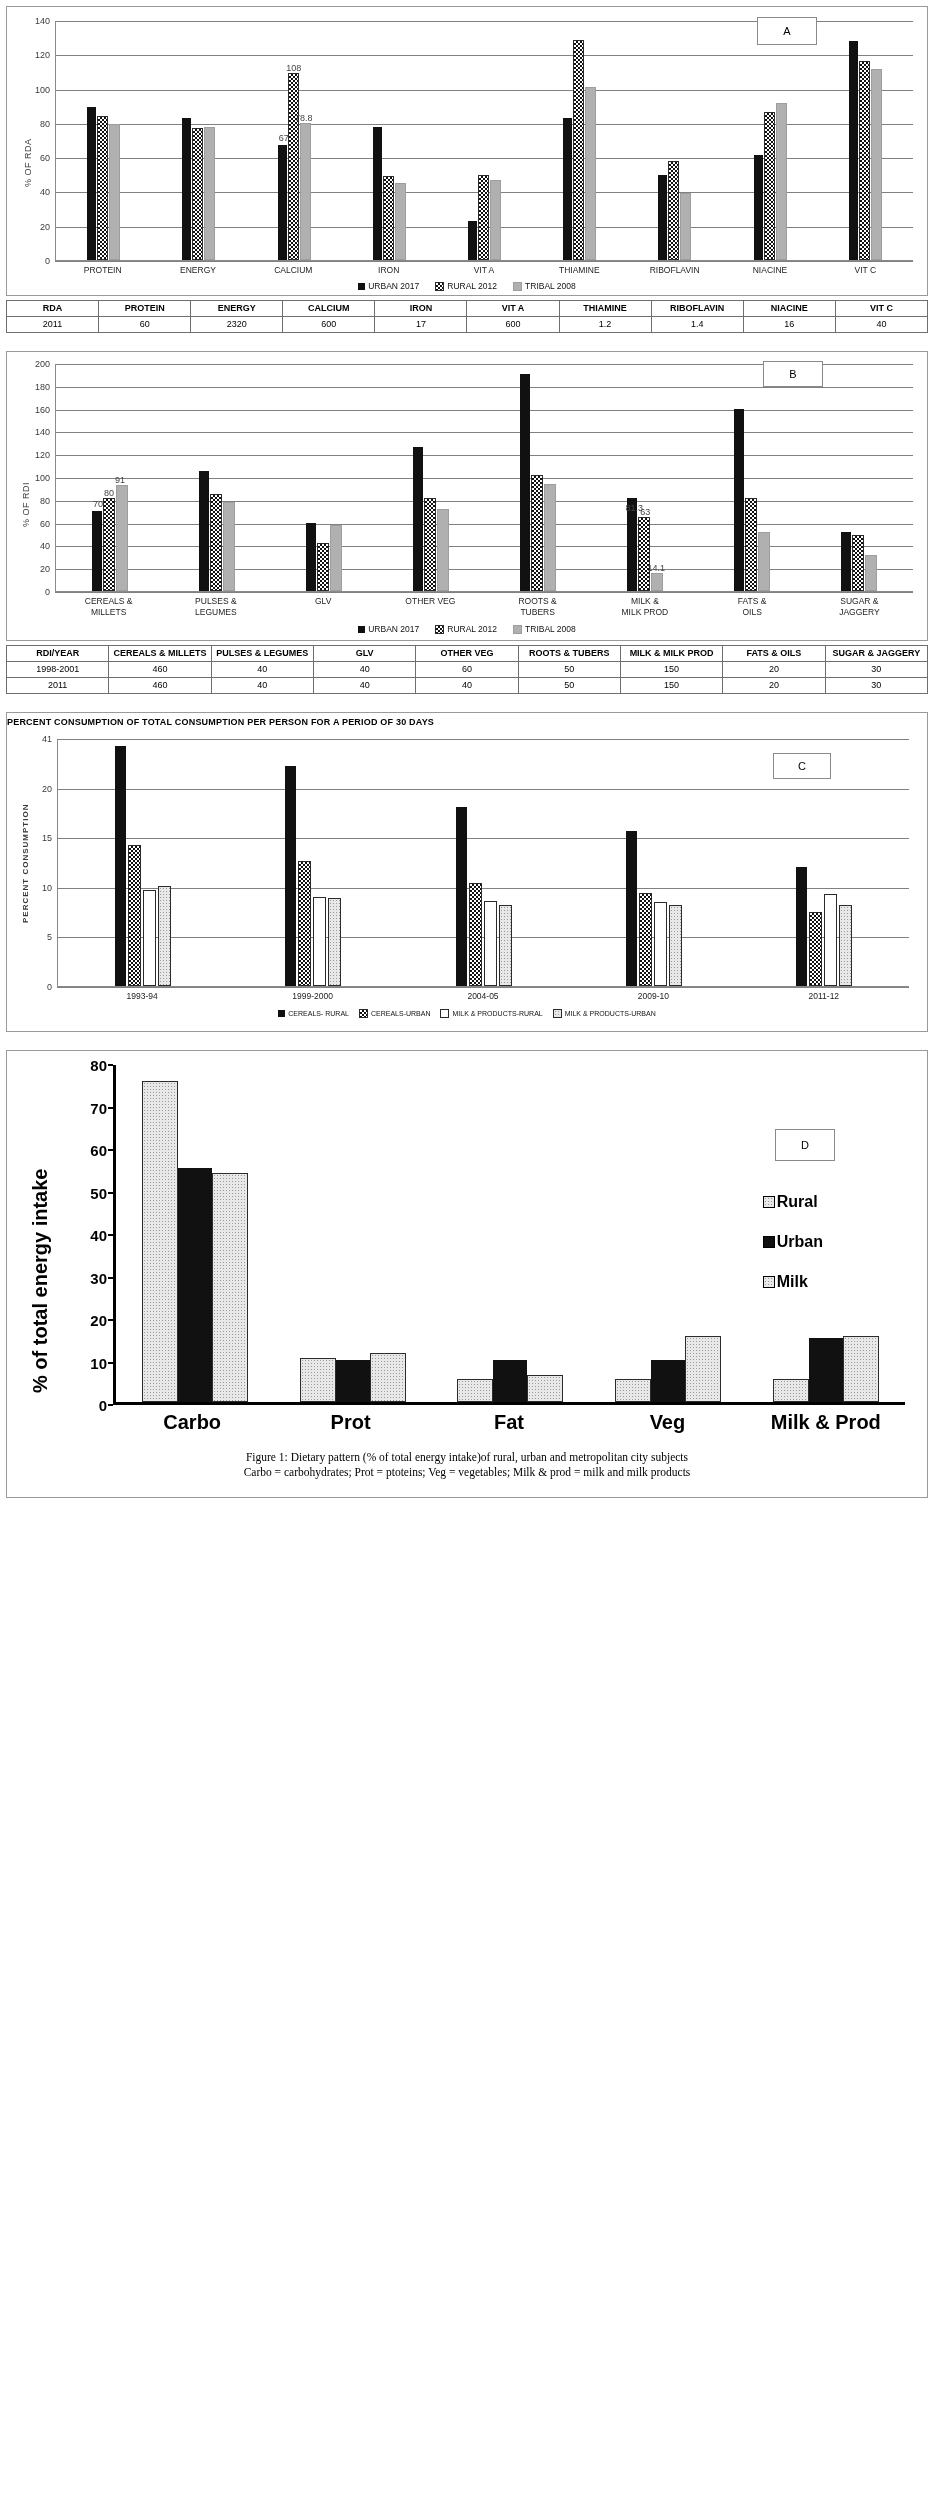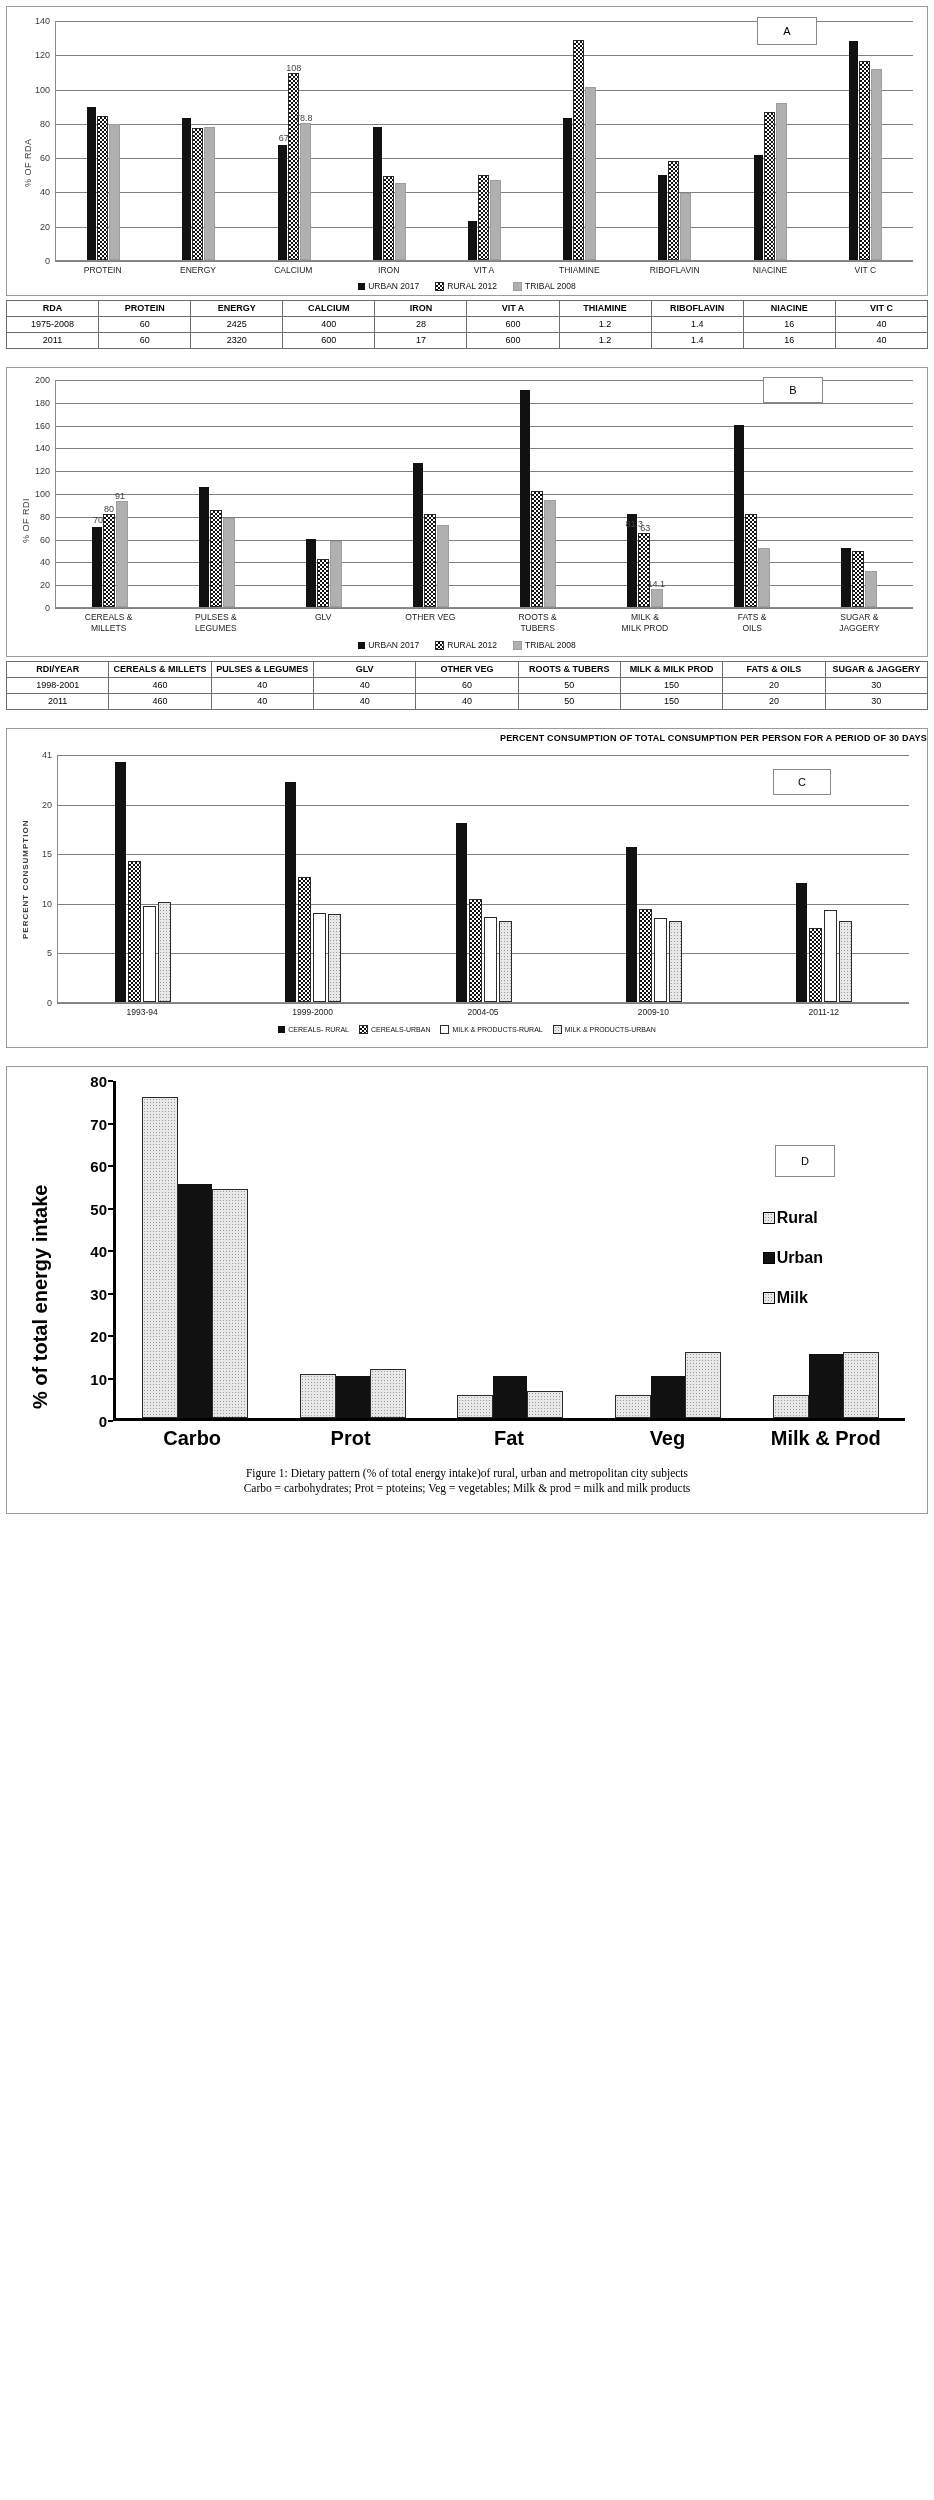--- a/index.html
+++ b/index.html
@@ -58,21 +58,21 @@
           font-size:11px;display:flex;align-items:center;justify-content:center;color:#000;}
 
   
   table.dt{border-collapse:collapse;width:calc(100% - 12px);margin:4px 6px 6px 6px;
            font-size:9px;table-layout:fixed;}
   table.dt th, table.dt td{border:1px solid #6e6e6e;text-align:center;padding:2px 1px;
                            font-weight:normal;color:#000;line-height:11px;}
   table.dt th{font-weight:bold;}
 
   
-  .c-title{text-align:right;font-size:9px;font-weight:bold;letter-spacing:.2px;padding:4px 0 2px 0;}
+  .c-title{text-align:left;font-size:9px;font-weight:bold;letter-spacing:.2px;padding:4px 0 2px 0;}
 
   
   .d-ylabel{position:absolute;font-size:20px;font-weight:bold;transform:rotate(-90deg);
             transform-origin:left top;white-space:nowrap;}
   .d-ytick{position:absolute;right:100%;margin-right:6px;transform:translateY(-50%);
            font-size:15px;font-weight:bold;}
   .d-tick-mark{position:absolute;left:-5px;width:5px;height:2px;background:#000;transform:translateY(-1px);}
   .d-cats{display:flex;}
   .d-cats>div{flex:1 1 0;text-align:center;font-size:20px;font-weight:bold;}
   .d-legend{position:absolute;font-size:16px;font-weight:bold;}
@@ -197,32 +197,20 @@
           <th>CALCIUM</th>
           <th>IRON</th>
           <th>VIT A</th>
           <th>THIAMINE</th>
           <th>RIBOFLAVIN</th>
           <th>NIACINE</th>
           <th>VIT C</th>
         </tr>
       </thead>
       <tbody>
-        <tr>
-          <td>1975-2008</td>
-          <td>60</td>
-          <td>2425</td>
-          <td>400</td>
-          <td>28</td>
-          <td>600</td>
-          <td>1.2</td>
-          <td>1.4</td>
-          <td>16</td>
-          <td>40</td>
-        </tr>
         <tr>
           <td>2011</td>
           <td>60</td>
           <td>2320</td>
           <td>600</td>
           <td>17</td>
           <td>600</td>
           <td>1.2</td>
           <td>1.4</td>
           <td>16</td>

